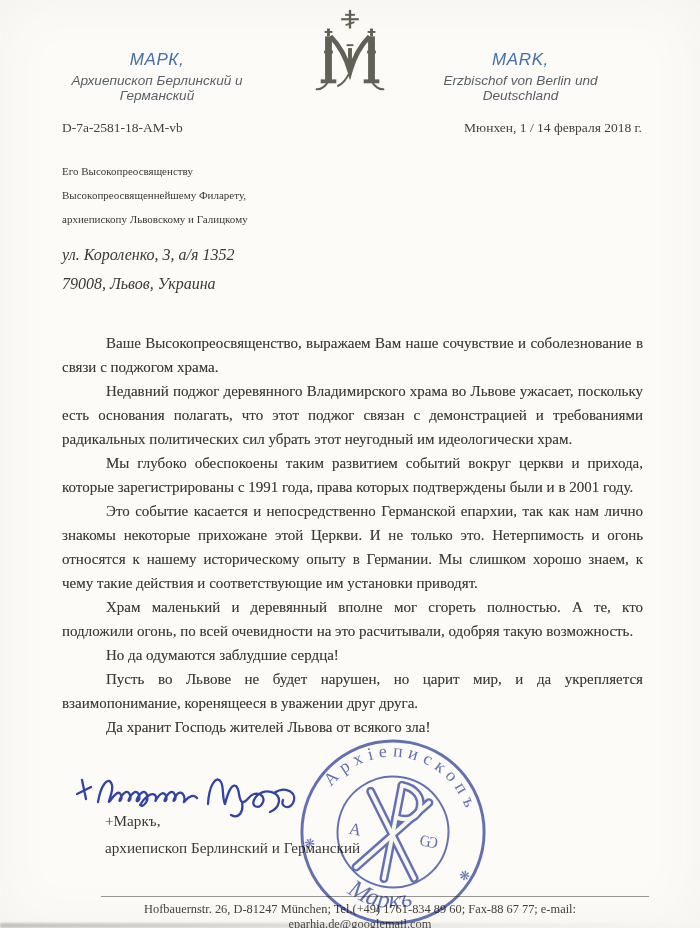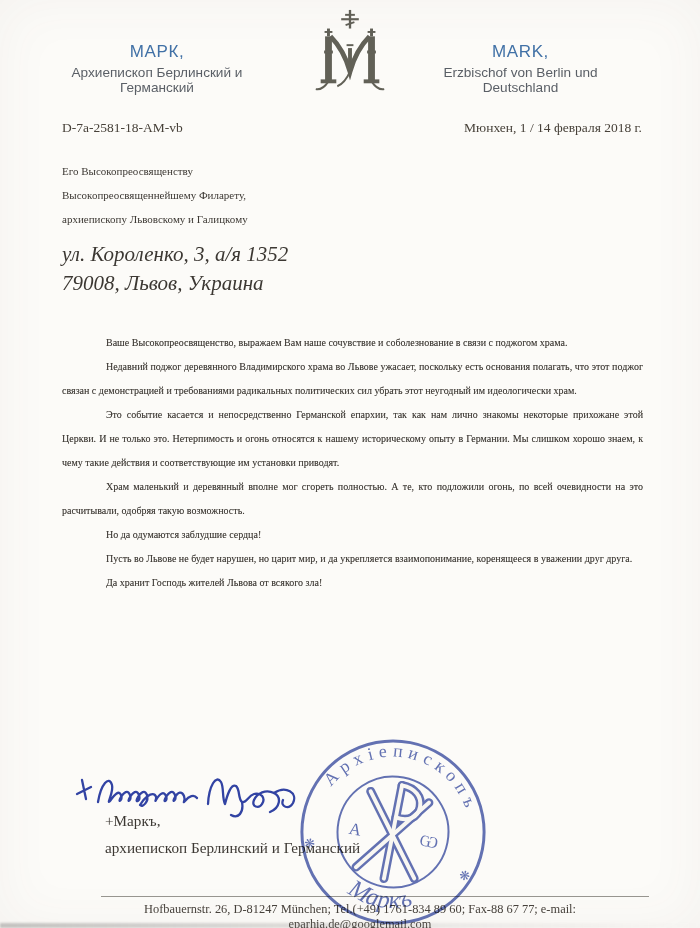--- a/index.html
+++ b/index.html
@@ -11,35 +11,35 @@
     overflow:hidden;
     color:#3f3a35;
   }
   .page::after{ 
     content:"";position:absolute;left:0;bottom:0;width:100%;height:5px;
     background:linear-gradient(to right, rgba(110,110,108,.38), rgba(150,150,148,.10) 70%, rgba(150,150,148,0));
     filter:blur(1px);
   }
   
   .letterhead{position:relative;height:106px;}
-  .lh-block{position:absolute;top:42px;text-align:center;font-family:"Liberation Sans", sans-serif;}
+  .lh-block{position:absolute;top:50px;text-align:center;font-family:"Liberation Sans", sans-serif;font-style:italic;}
   .lh-left{left:52px;width:210px;}
   .lh-right{left:408px;width:225px;}
   .lh-name{font-size:17px;letter-spacing:.6px;color:#4171a6;}
   .lh-title{font-size:13.6px;margin-top:3px;color:#5a5f66;}
   .lh-emblem{position:absolute;left:306px;top:6px;width:88px;height:92px;}
   .lh-emblem svg{opacity:.92;}
   
   .ref-row{display:flex;justify-content:space-between;margin:14px 58px 0 62px;
     font-size:13.5px;color:#474139;text-align:center;}
   
   .recipient{margin:23px 0 0 62px;font-size:11px;line-height:24px;color:#3c3833;}
-  .address{margin:9px 0 0 62px;font-size:21px;line-height:29px;font-style:italic;color:#3c3833;}
+  .address{margin:9px 0 0 62px;font-size:16px;line-height:29px;font-style:italic;color:#3c3833;}
   
-  .body-text{margin:33px 57px 0 62px;font-size:10px;line-height:24px;
+  .body-text{margin:33px 57px 0 62px;font-size:15px;line-height:24px;
     text-align:justify;color:#3e3a35;text-shadow:0 0 .4px rgba(62,58,53,.45);}
   .body-text p{margin:0;text-indent:44px;}
   
   .sig-script{position:absolute;left:70px;top:758px;z-index:4;mix-blend-mode:multiply;}
   .typed-name{position:absolute;left:105px;top:812px;font-size:15.2px;color:#3c3833;}
   .typed-title{position:absolute;left:105px;top:839px;font-size:15.2px;color:#3c3833;}
   
   .stamp{position:absolute;left:294px;top:733px;width:198px;height:198px;z-index:5;
     mix-blend-mode:multiply;opacity:.86;filter:blur(.2px);}
   
@@ -106,20 +106,21 @@
     <div>архиепископу Львовскому и Галицкому</div>
   </div>
   <div class="address">
     <div>ул. Короленко, 3, а/я 1352</div>
     <div>79008, Львов, Украина</div>
   </div>
 
   <main class="body-text">
     <p>Ваше Высокопреосвященство, выражаем Вам наше сочувствие и соболезнование в связи с поджогом храма.</p>
     <p>Недавний поджог деревянного Владимирского храма во Львове ужасает, поскольку есть основания полагать, что этот поджог связан с демонстрацией и требованиями радикальных политических сил убрать этот неугодный им идеологически храм.</p>
+    <p>Мы глубоко обеспокоены таким развитием событий вокруг церкви и прихода, которые зарегистрированы с 1991 года, права которых подтверждены были и в 2001 году.</p>
     <p>Это событие касается и непосредственно Германской епархии, так как нам лично знакомы некоторые прихожане этой Церкви. И не только это. Нетерпимость и огонь относятся к нашему историческому опыту в Германии. Мы слишком хорошо знаем, к чему такие действия и соответствующие им установки приводят.</p>
     <p>Храм маленький и деревянный вполне мог сгореть полностью. А те, кто подложили огонь, по всей очевидности на это расчитывали, одобряя такую возможность.</p>
     <p>Но да одумаются заблудшие сердца!</p>
     <p>Пусть во Львове не будет нарушен, но царит мир, и да укрепляется взаимопонимание, коренящееся в уважении друг друга.</p>
     <p>Да хранит Господь жителей Львова от всякого зла!</p>
   </main>
 
   <svg class="sig-script" role="img" viewBox="0 0 250 64" width="250" height="64" fill="none" stroke="#3244a8" stroke-width="2.3" stroke-linecap="round" stroke-linejoin="round" aria-label="+ Архиепископ Марк">
     <path d="M7 36 L21 29 M12 22 L16 41"></path>
     <path d="M28 44 C31 26 39 17 42 27 C44 34 36 47 40 43 C45 36 49 32 51 37 C53 42 48 45 50 41

